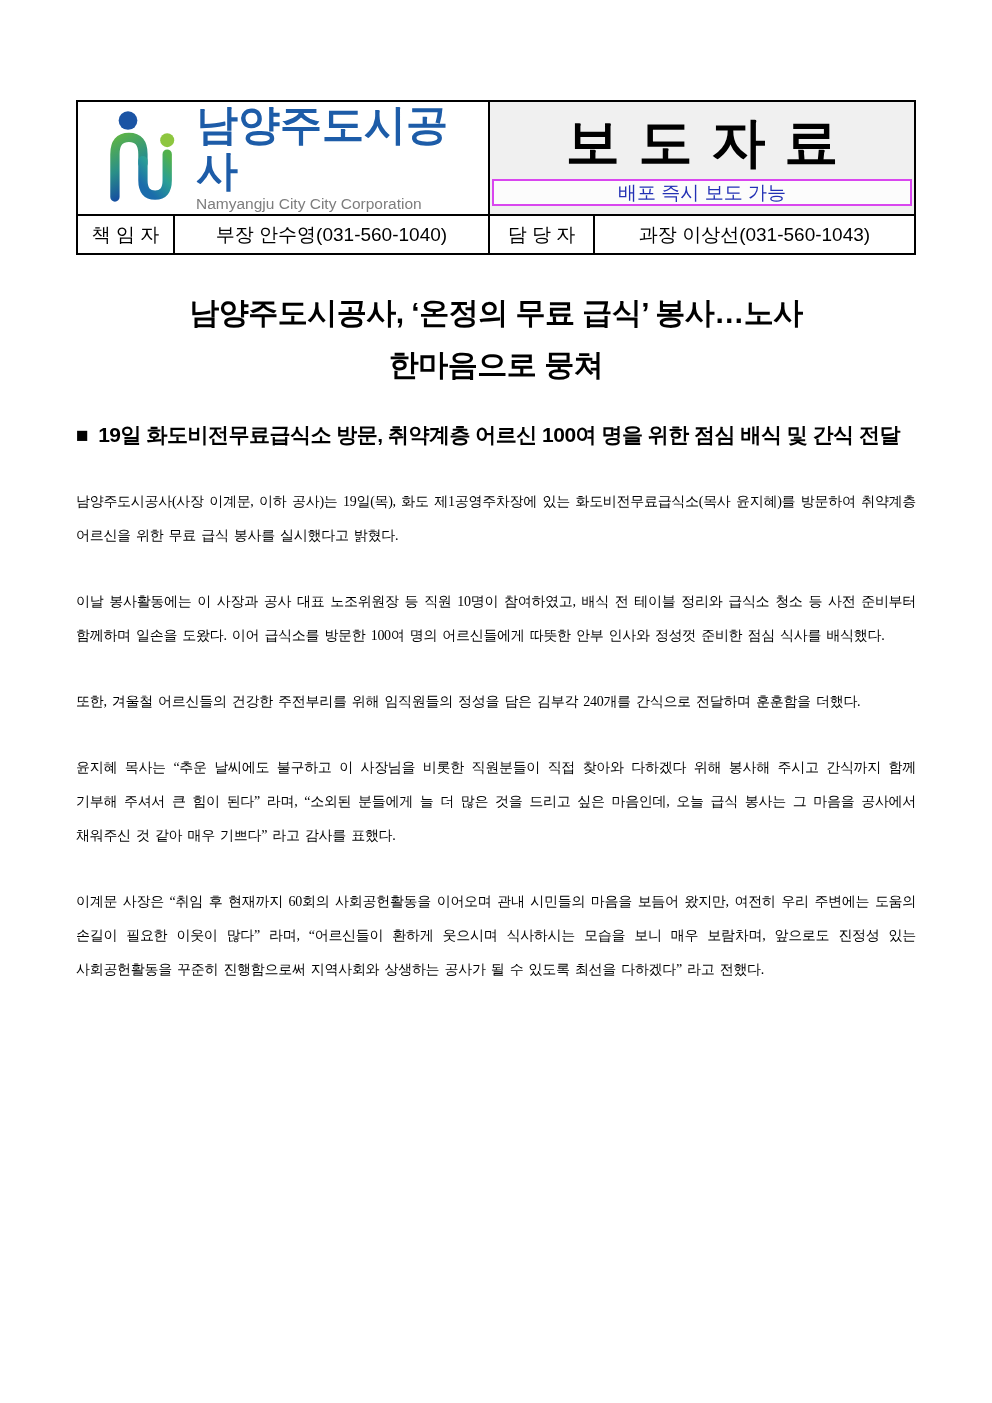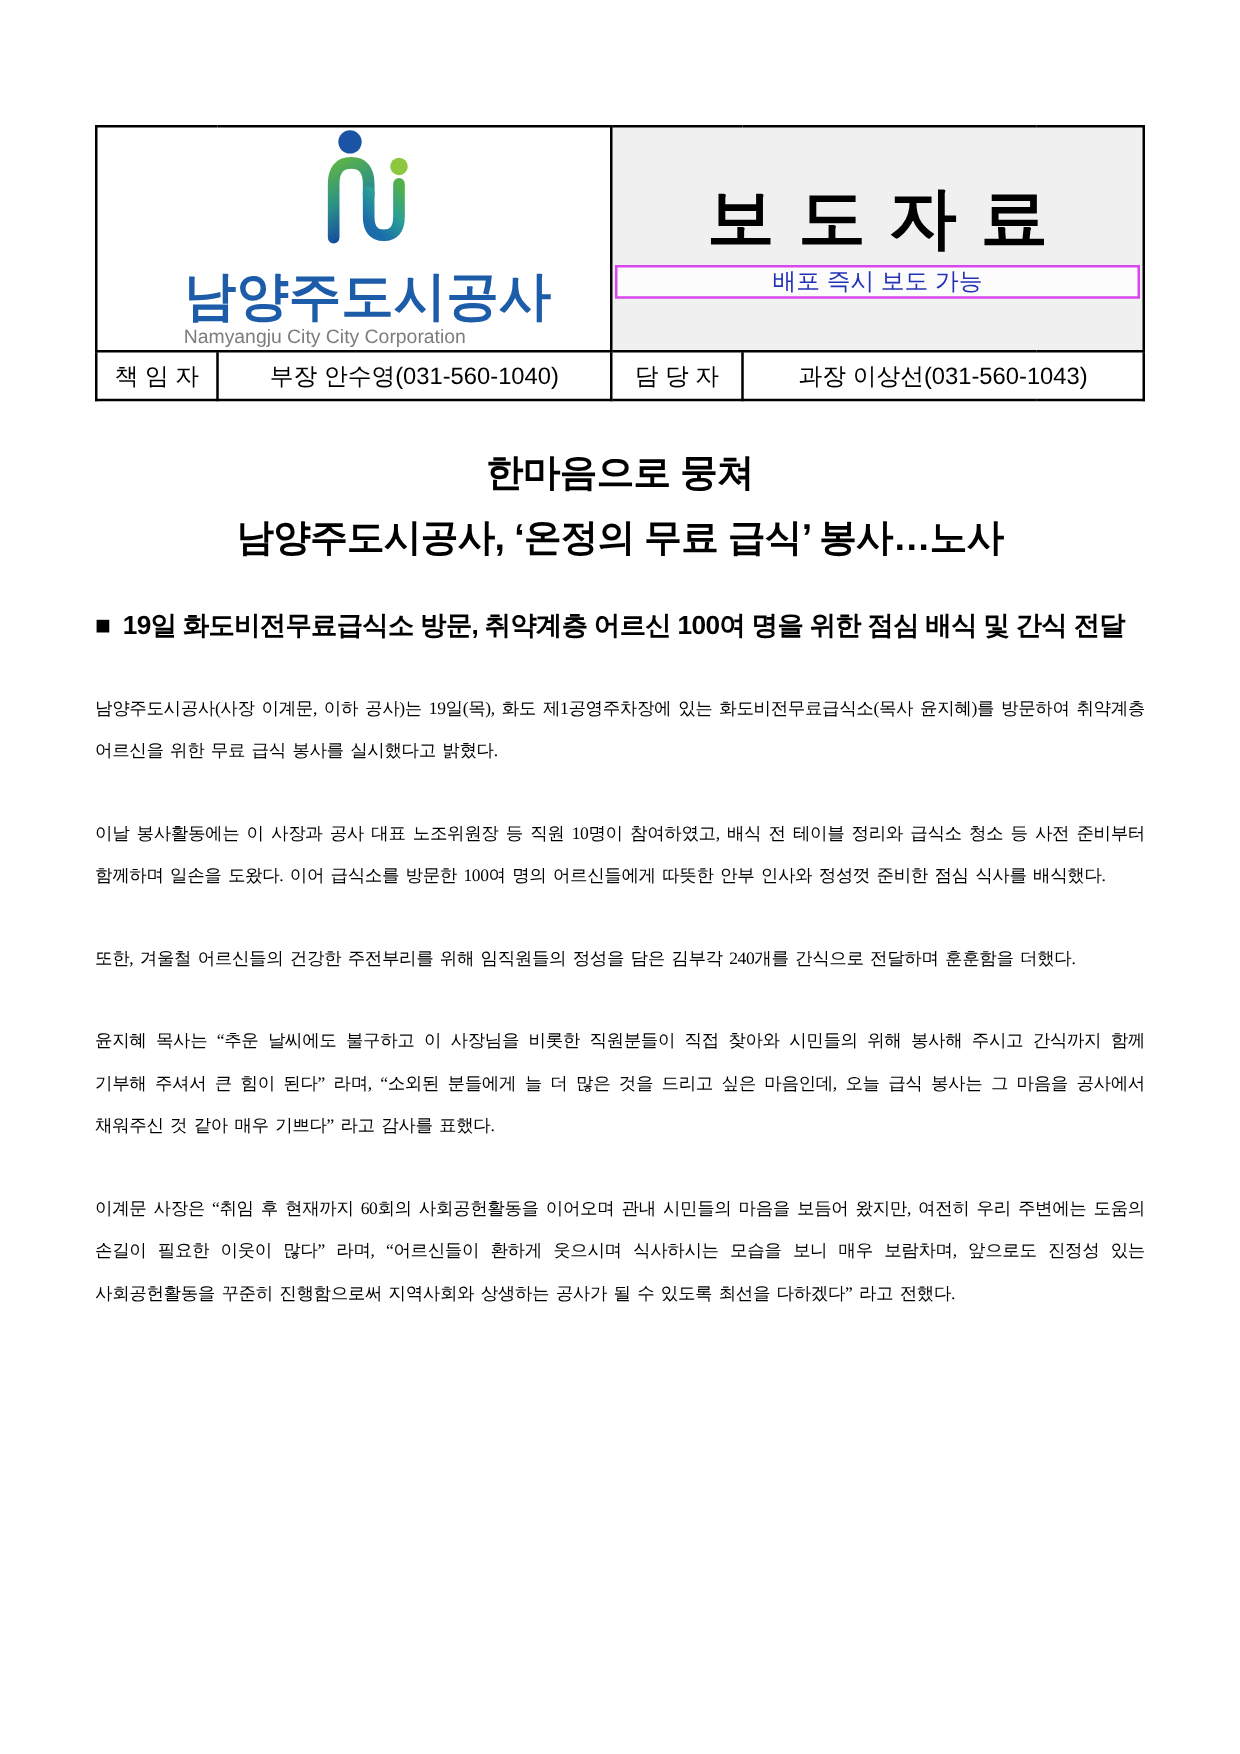--- a/index.html
+++ b/index.html
@@ -35,21 +35,20 @@
   td.logo-cell {
     height: 100px;
     background: #ffffff;
   }
   .logo-wrap {
     display: flex;
     align-items: center;
     justify-content: flex-start;
     padding-left: 22px;
     gap: 12px;
-    flex-direction: column;
   }
   .logo-text { text-align: left; }
   .logo-kr {
     font-size: 42px;
     font-weight: bold;
     color: #1d5ca8;
     letter-spacing: 0px;
     line-height: 46px;
   }
   .logo-en {
@@ -181,30 +180,30 @@
       <td class="info-value">부장 안수영(031-560-1040)</td>
       <td class="info-label">담 당 자</td>
       <td class="info-value" colspan="2">과장 이상선(031-560-1043)</td>
     </tr>
   </tbody>
     </table>
 
   <div class="content">
 
     <div class="doc-title">
+      <div>남양주도시공사, ‘온정의 무료 급식’ 봉사…노사</div>
       <div>한마음으로 뭉쳐</div>
-      <div>남양주도시공사, ‘온정의 무료 급식’ 봉사…노사</div>
     </div>
 
     <div class="doc-subtitle">
       <span class="bullet">■</span><span>19일 화도비전무료급식소 방문, 취약계층 어르신 100여 명을 위한 점심 배식 및 간식 전달</span>
     </div>
 
     <div class="body-text">
       <p>남양주도시공사(사장 이계문, 이하 공사)는 19일(목), 화도 제1공영주차장에 있는 화도비전무료급식소(목사 윤지혜)를 방문하여 취약계층 어르신을 위한 무료 급식 봉사를 실시했다고 밝혔다.</p>
       <p>이날 봉사활동에는 이 사장과 공사 대표 노조위원장 등 직원 10명이 참여하였고, 배식 전 테이블 정리와 급식소 청소 등 사전 준비부터 함께하며 일손을 도왔다. 이어 급식소를 방문한 100여 명의 어르신들에게 따뜻한 안부 인사와 정성껏 준비한 점심 식사를 배식했다.</p>
       <p>또한, 겨울철 어르신들의 건강한 주전부리를 위해 임직원들의 정성을 담은 김부각 240개를 간식으로 전달하며 훈훈함을 더했다.</p>
-      <p>윤지혜 목사는 “추운 날씨에도 불구하고 이 사장님을 비롯한 직원분들이 직접 찾아와 시민들의 위해 봉사해 주시고 간식까지 함께 기부해 주셔서 큰 힘이 된다” 라며, “소외된 분들에게 늘 더 많은 것을 드리고 싶은 마음인데, 오늘 급식 봉사는 그 마음을 공사에서 채워주신 것 같아 매우 기쁘다” 라고 감사를 표했다.</p>
+      <p>윤지혜 목사는 “추운 날씨에도 불구하고 이 사장님을 비롯한 직원분들이 직접 찾아와 다하겠다 위해 봉사해 주시고 간식까지 함께 기부해 주셔서 큰 힘이 된다” 라며, “소외된 분들에게 늘 더 많은 것을 드리고 싶은 마음인데, 오늘 급식 봉사는 그 마음을 공사에서 채워주신 것 같아 매우 기쁘다” 라고 감사를 표했다.</p>
       <p>이계문 사장은 “취임 후 현재까지 60회의 사회공헌활동을 이어오며 관내 시민들의 마음을 보듬어 왔지만, 여전히 우리 주변에는 도움의 손길이 필요한 이웃이 많다” 라며, “어르신들이 환하게 웃으시며 식사하시는 모습을 보니 매우 보람차며, 앞으로도 진정성 있는 사회공헌활동을 꾸준히 진행함으로써 지역사회와 상생하는 공사가 될 수 있도록 최선을 다하겠다” 라고 전했다.</p>
     </div>
 
   </div>
 </div>
 
 </body></html>

